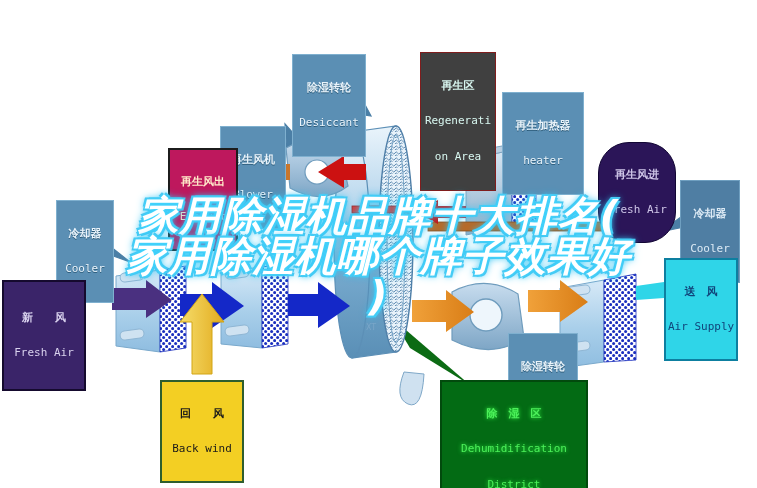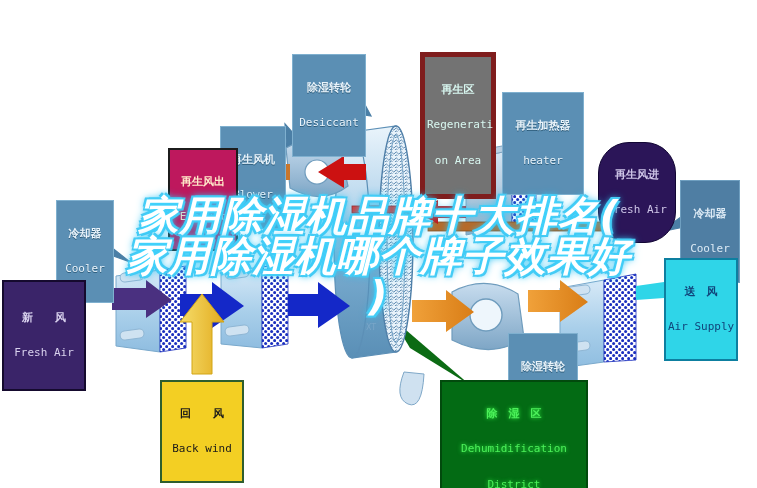--- a/index.html
+++ b/index.html
@@ -20,21 +20,21 @@
   
   .orange{background:#be185d;color:#ffe9c9;border:2px solid #1c1c1c;}
   
   .purple{background:#3a2469;color:#d9d2ee;border:2px solid #150a2e;}
   .purple2{background:#2b1558;color:#cfc6e8;border:1px solid #120634;}
   
   .yellow{background:#f3cf23;color:#1a1a1a;border:2px solid #2e5e2e;}
   
   .cyan{background:#2fd5e8;color:#11447a;border:2px solid #0d7fa0;}
   
-  .teal{background:#737373;color:#d8f7f0;border:5px solid #7f1d1d;}
+  .teal{background:#404040;color:#d8f7f0;border:1px solid #7f1d1d;}
   
   .green{background:#036b14;color:#4cf05a;border:2px solid #024a0d;
          text-shadow:0 0 4px #38ff4a;}
 
   
   #overlay{position:absolute;left:0;top:196px;width:757px;text-align:center;
            z-index:60;pointer-events:none;}
   #overlay div{font-family:"DejaVu Sans",sans-serif;font-weight:bold;
     font-size:41px;line-height:40px;color:#ffffff;letter-spacing:1px;
     font-style:italic;

